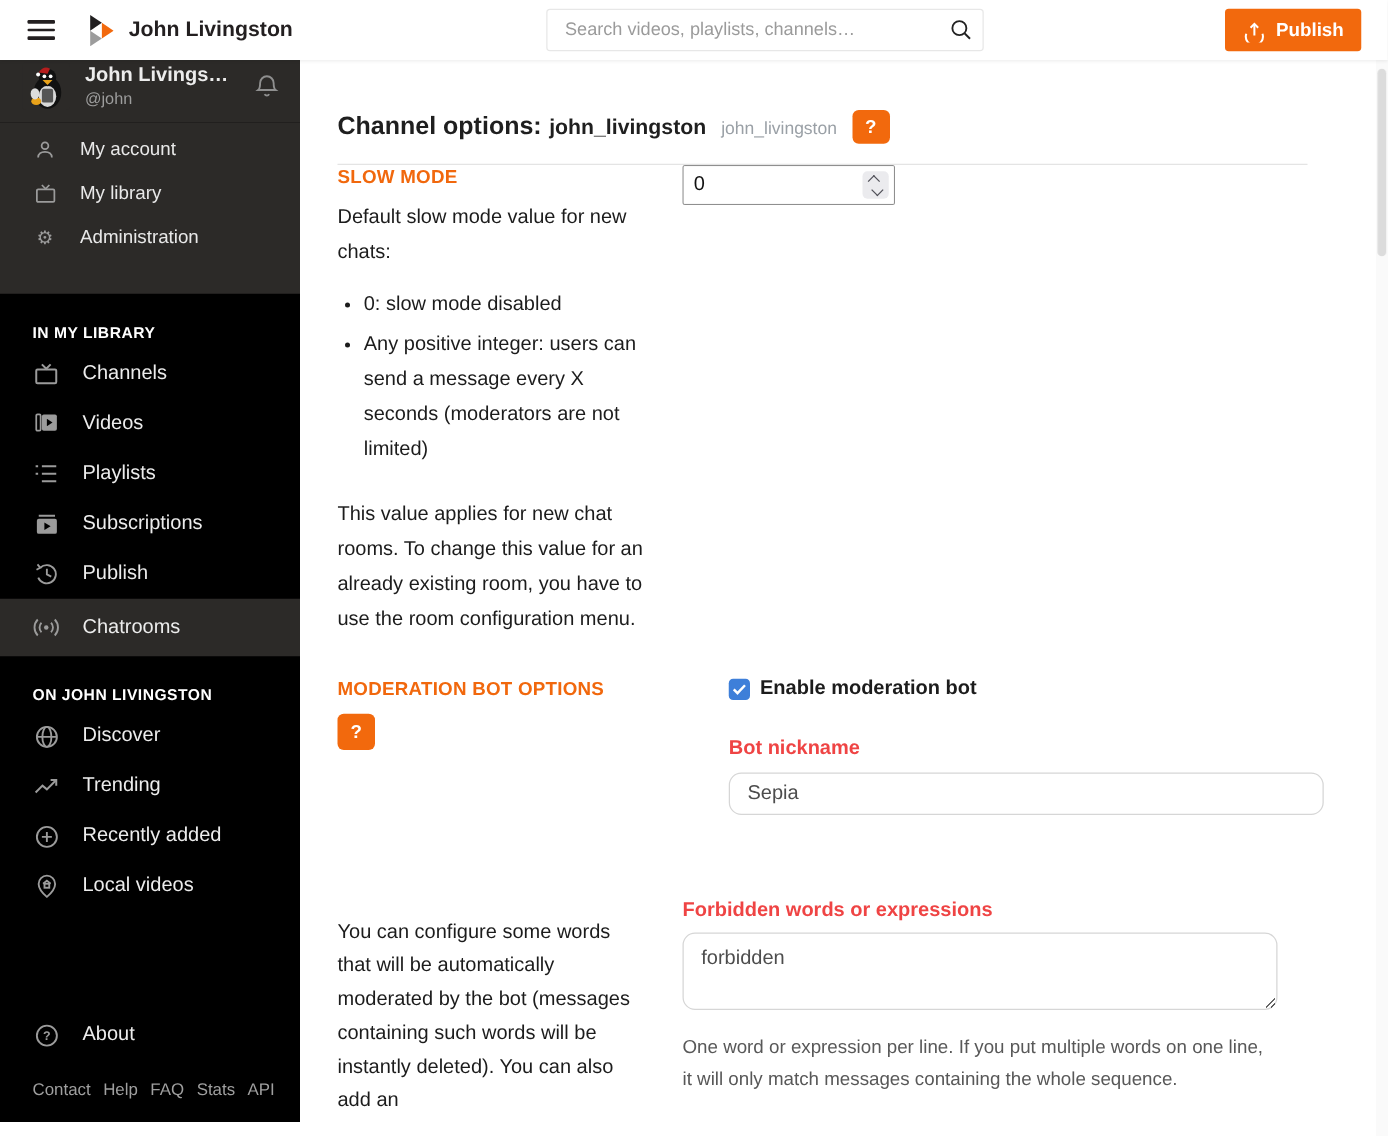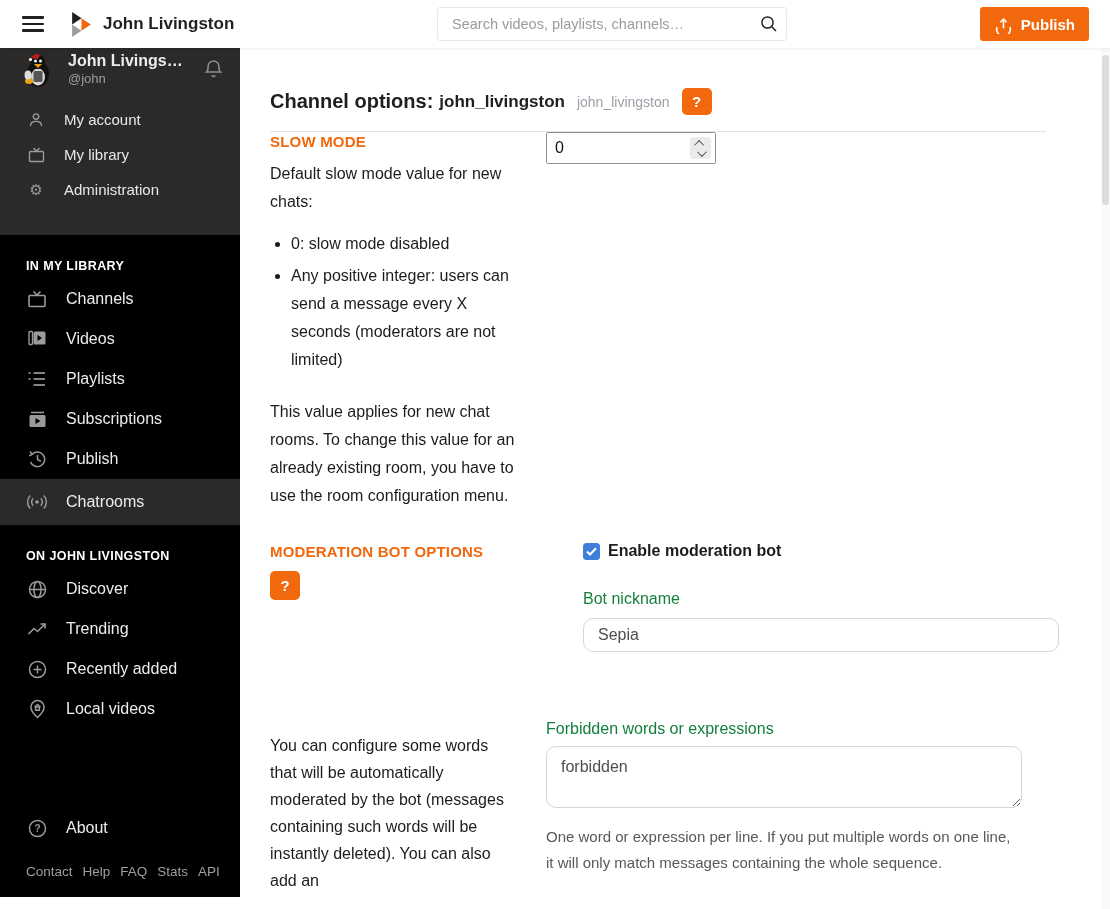--- a/index.html
+++ b/index.html
@@ -81,21 +81,21 @@
   .chev { width:7px; height:7px; border-left:1.6px solid #4f4f57; border-top:1.6px solid #4f4f57; }
   .chev.up { transform:rotate(45deg) translateY(2px); }
   .chev.down { transform:rotate(225deg) translateY(2px); }
 
   
   .check-row { display:flex; align-items:center; }
   .checkbox { width:17px; height:17px; background:#3e7fd9; border-radius:3.5px; display:flex;
     align-items:center; justify-content:center; cursor:pointer; flex:none; }
   .checkbox svg { display:block; }
   .check-label { margin-left:8px; font-size:16px; font-weight:bold; color:#1c1c1c; }
-  .field-label { font-size:16px; font-weight:normal; color:#15803d; margin-top:30px; }
+  .field-label { font-size:16px; font-weight:bold; color:#ef4444; margin-top:30px; }
   .text-input { margin-top:10px; width:476px; height:34px; border:1px solid #d6d6d6; border-radius:10px;
     font-size:16px; color:#4d4d4d; padding:0 14px; outline:none; font-family:"Liberation Sans",sans-serif; }
   .row-words .field-label { margin-top:2px; }
   .textarea { margin-top:8px; width:476px; height:62px; border:1px solid #d6d6d6; border-radius:10px;
     font-size:16px; color:#4d4d4d; padding:8px 14px; outline:none; resize:vertical;
     font-family:"Liberation Sans",sans-serif; line-height:24px; }
   .field-help { margin-top:12px; font-size:15px; color:#585858; line-height:26px; }
 
   
   .scroll-track { position:fixed; right:0; top:48px; width:9px; height:861px; background:#fafafa; }

